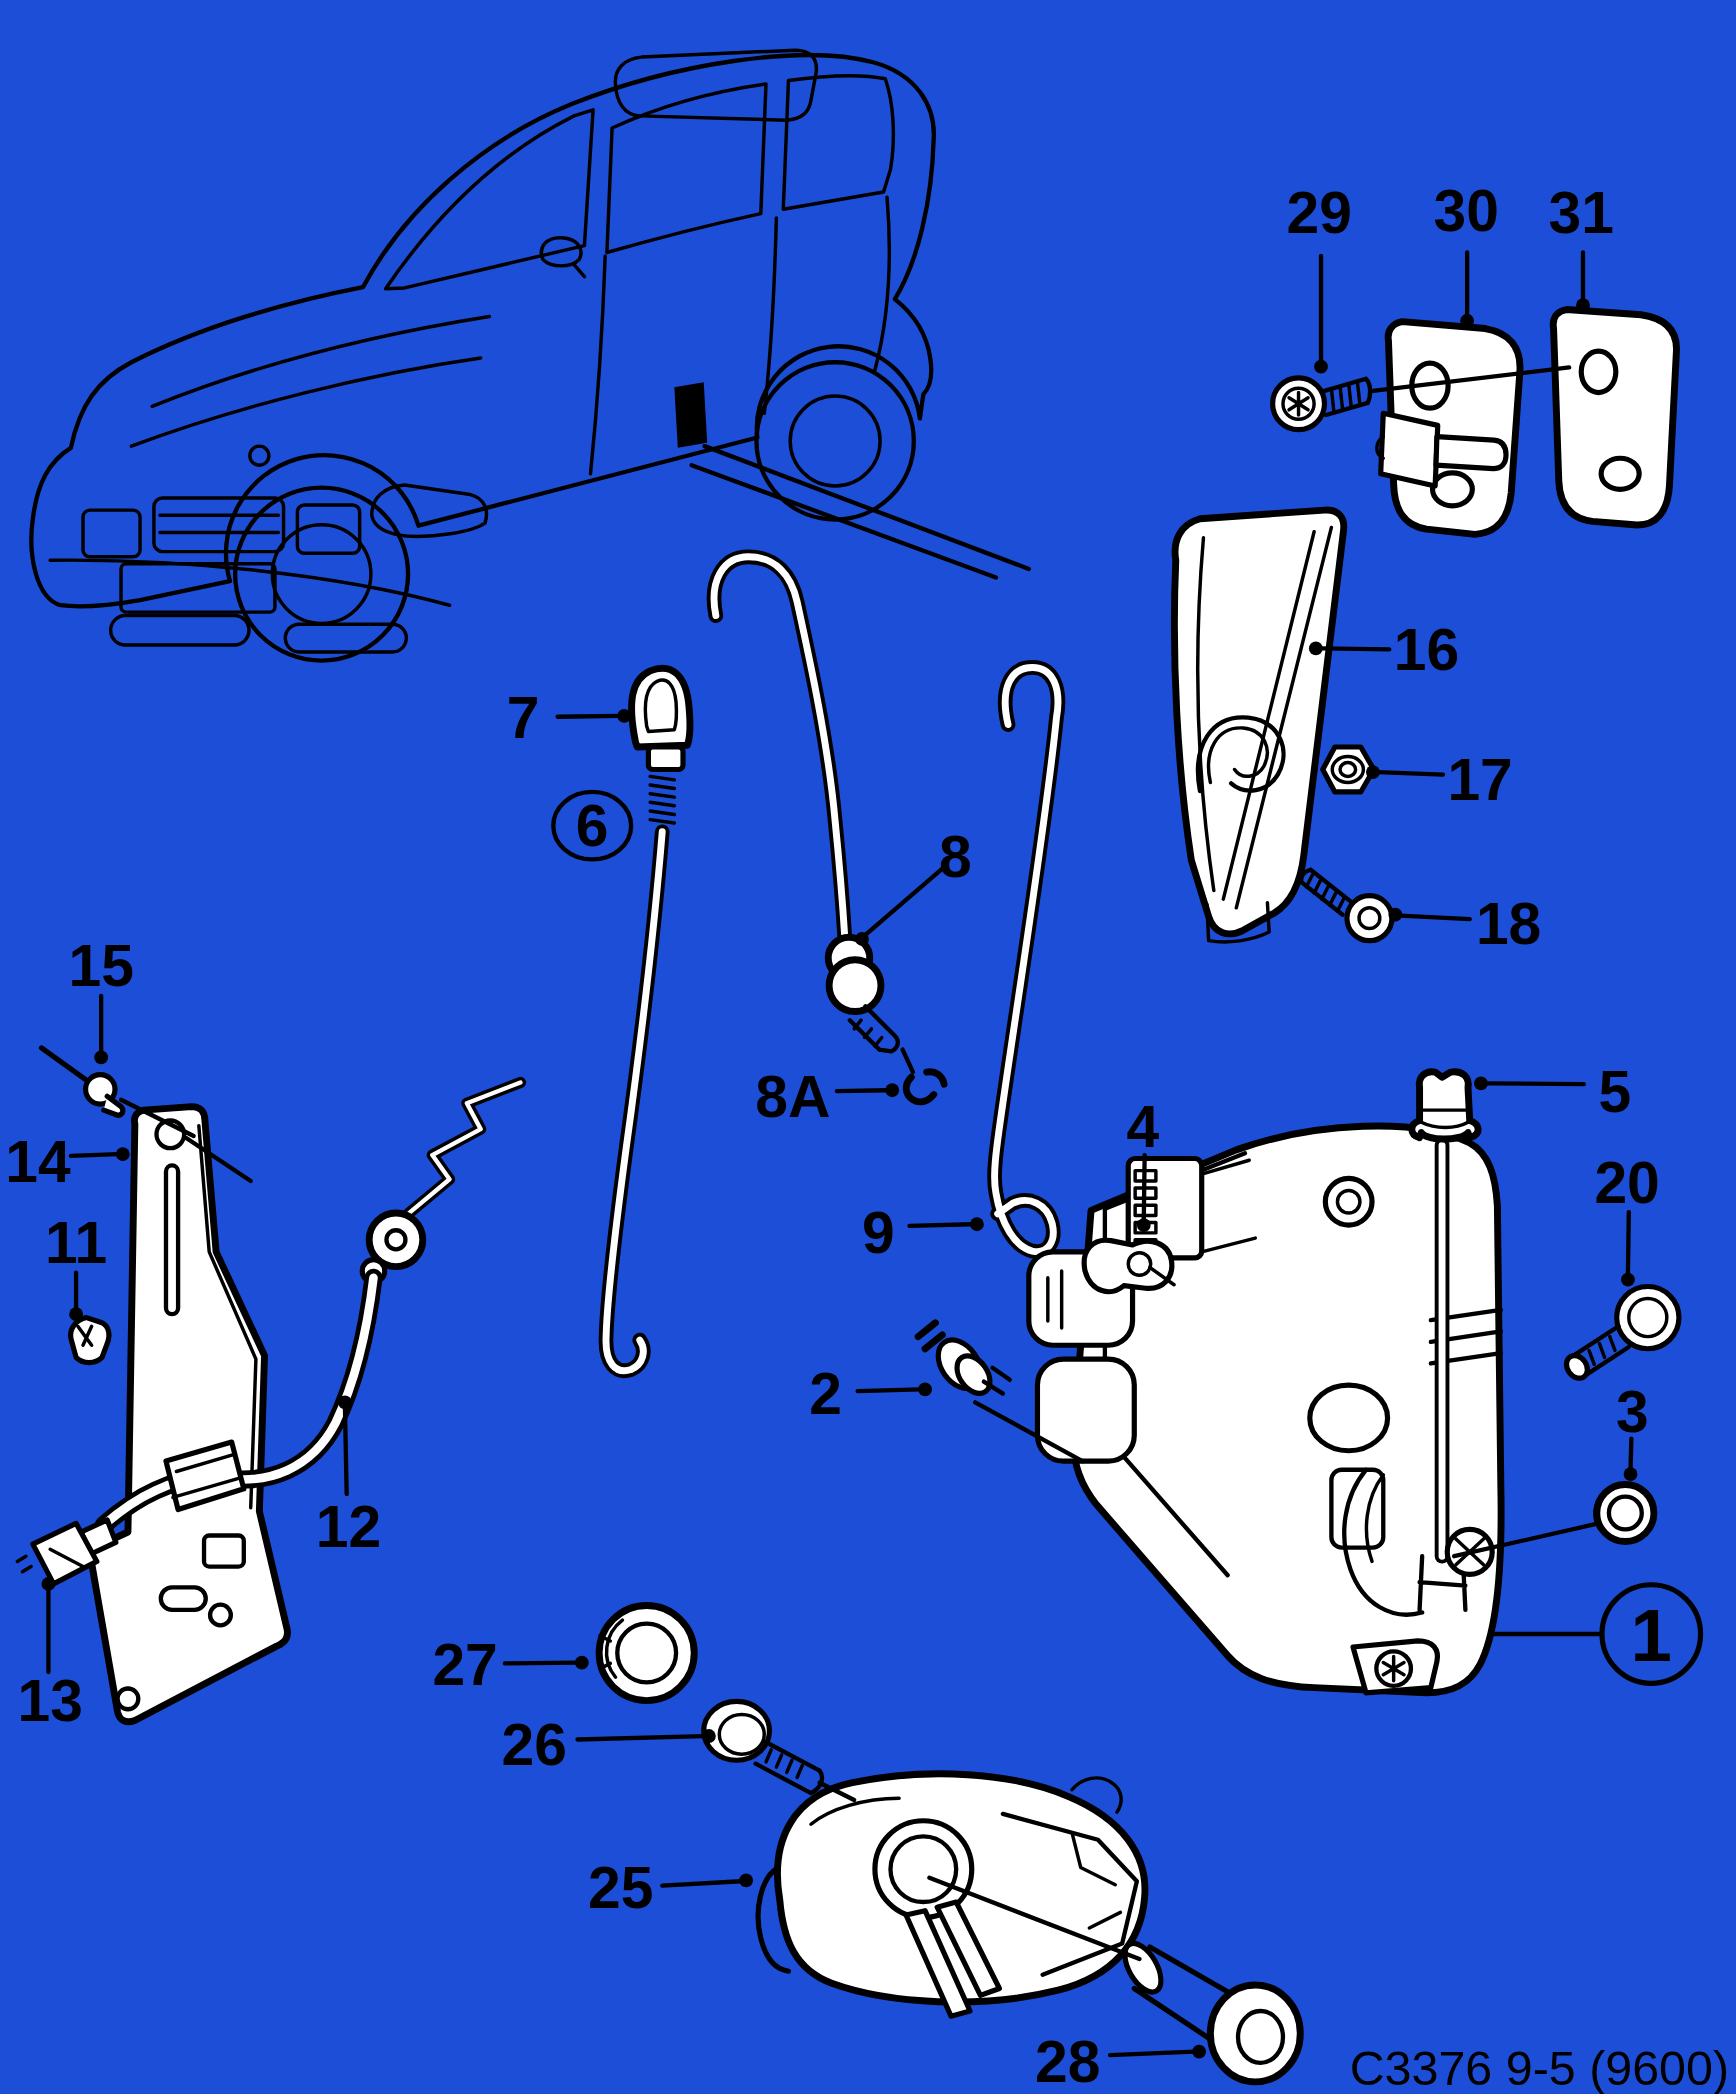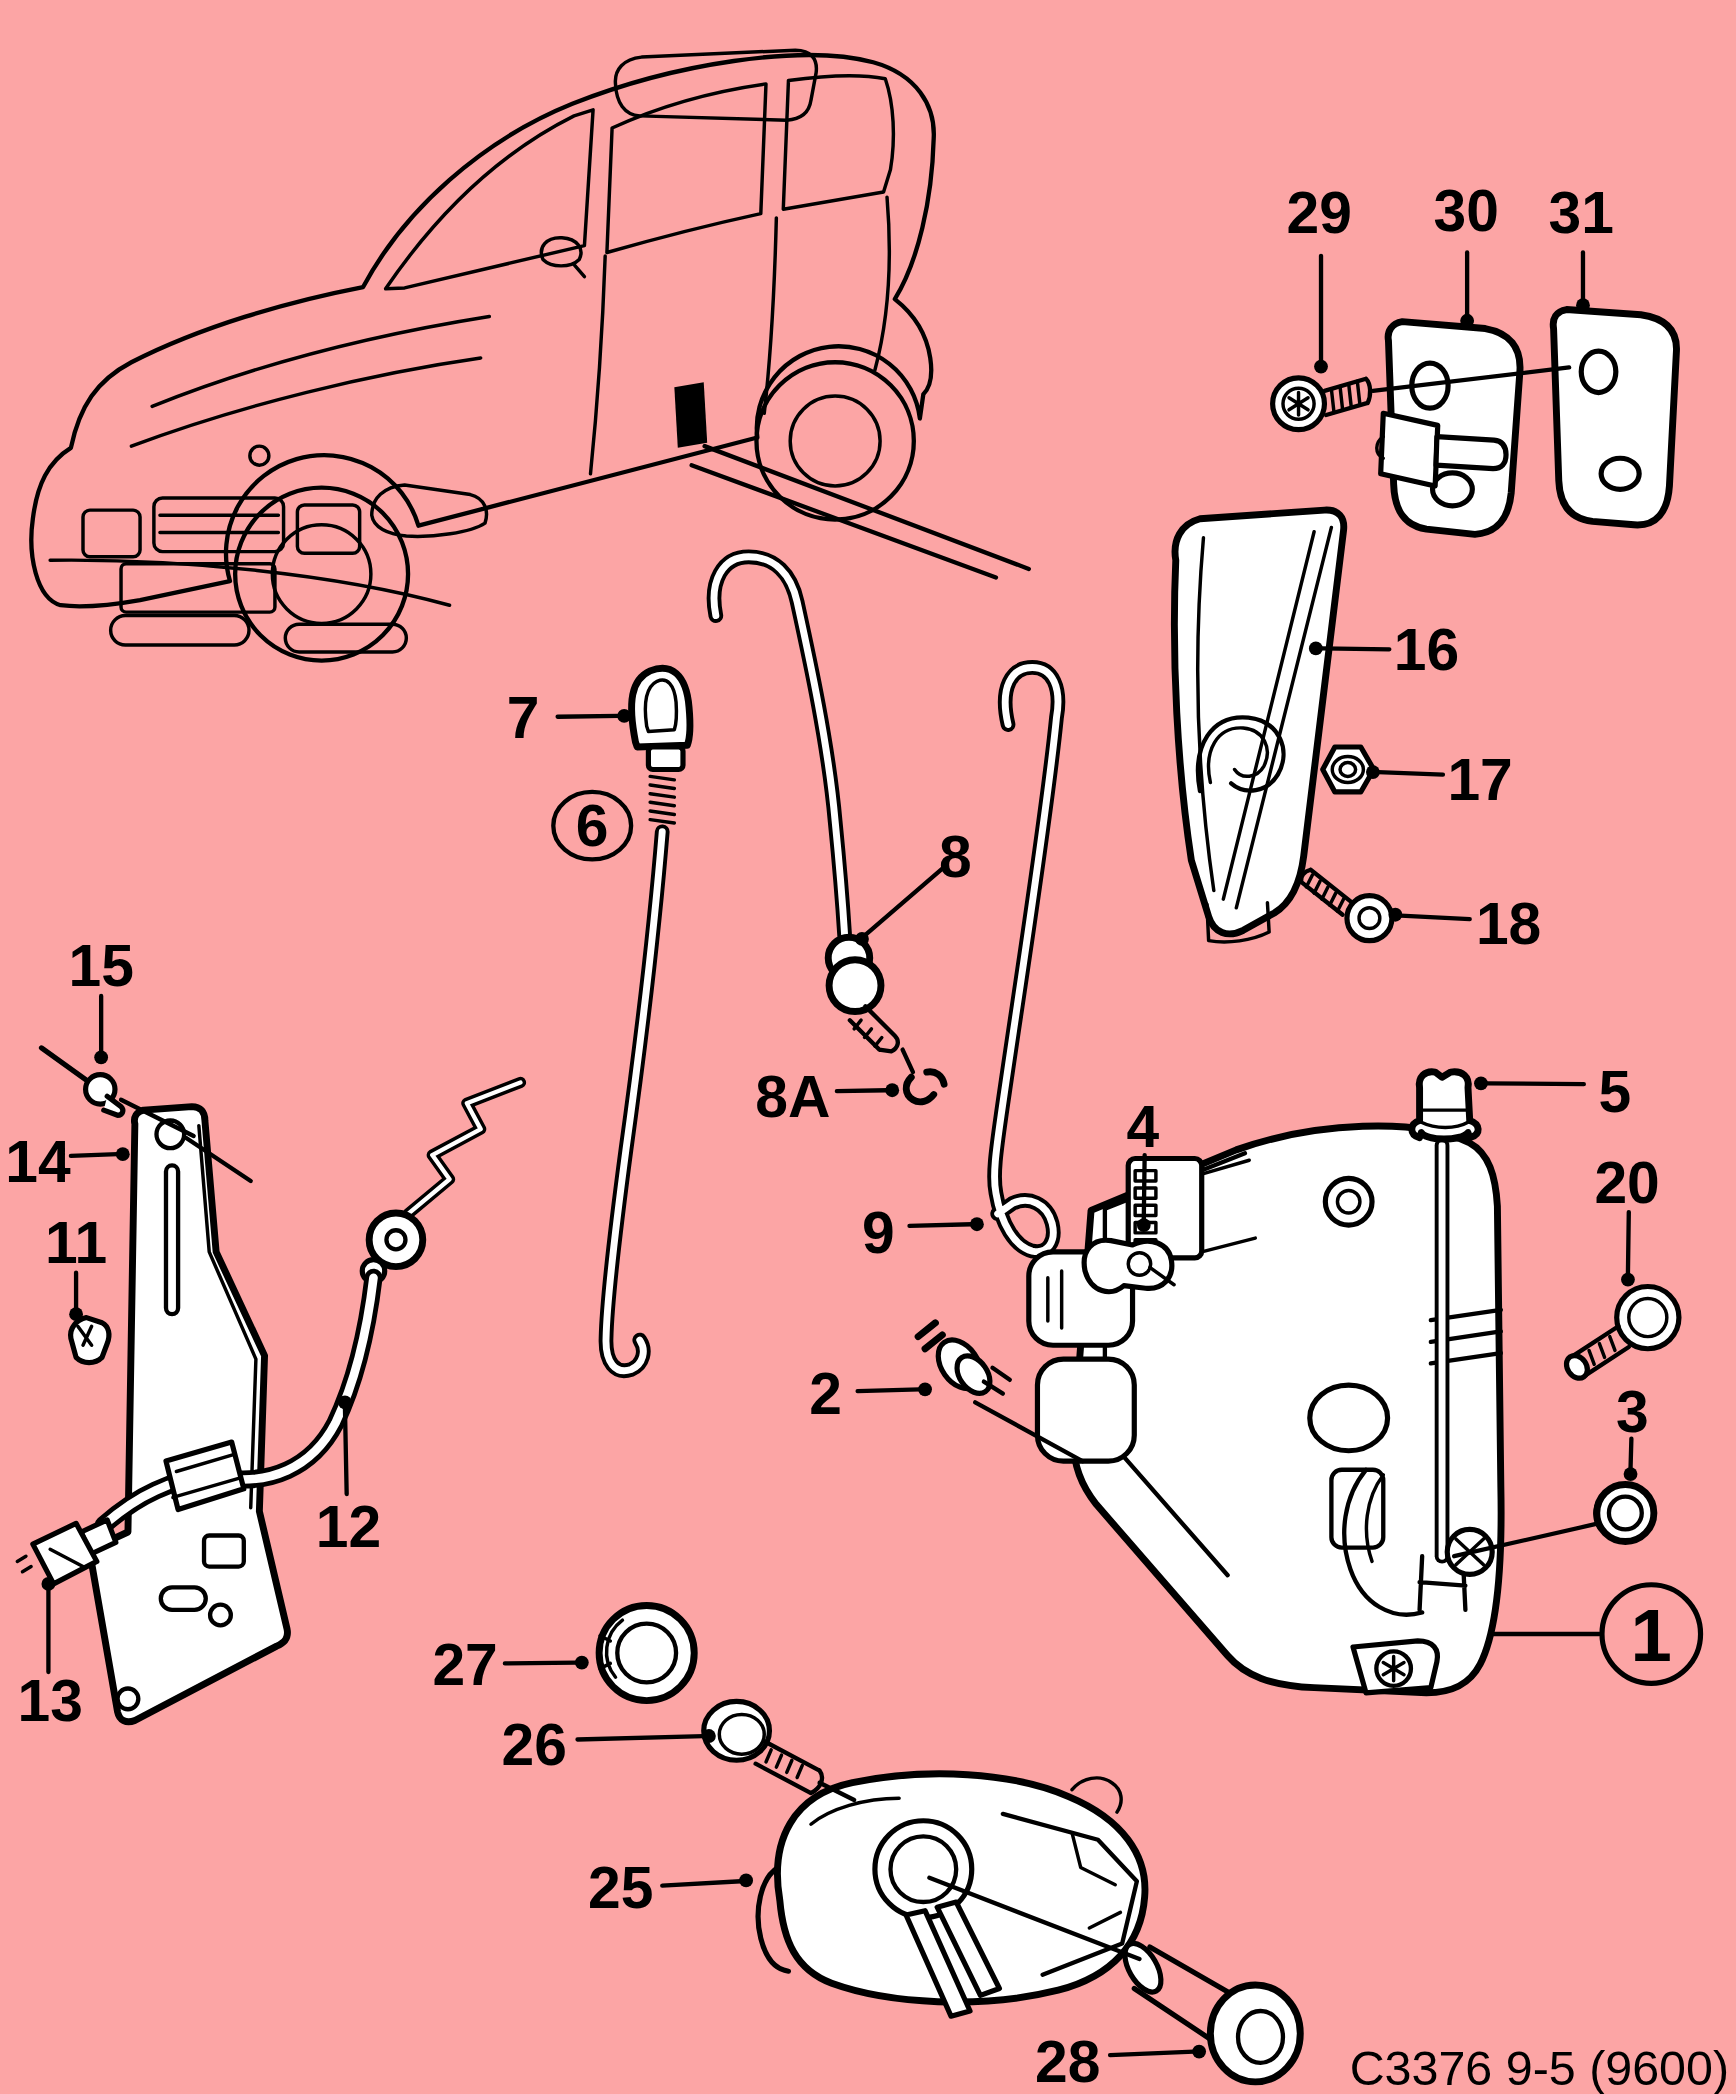--- a/index.html
+++ b/index.html
@@ -1,16 +1,16 @@
 <!DOCTYPE html>
 <html style="font-size:14px"><head>
 <meta charset="utf-8">
 <style>
   html,body{margin:0;padding:0;background:#fff}
-  .page{width:1736px;height:2094px;background:#fca5a5;position:relative;overflow:hidden}
+  .page{width:1736px;height:2094px;background:#1d4ed8;position:relative;overflow:hidden}
   svg{display:block}
   .s4{fill:none;stroke:#000;stroke-width:4;stroke-linecap:round;stroke-linejoin:round}
   .s5{fill:none;stroke:#000;stroke-width:5;stroke-linecap:round;stroke-linejoin:round}
   .s6{fill:none;stroke:#000;stroke-width:6;stroke-linecap:round;stroke-linejoin:round}
   .s8{fill:none;stroke:#000;stroke-width:8;stroke-linecap:round;stroke-linejoin:round}
   .fw{fill:#fff;stroke:#000;stroke-width:6;stroke-linecap:round;stroke-linejoin:round}
   .fw8{fill:#fff;stroke:#000;stroke-width:8;stroke-linecap:round;stroke-linejoin:round}
   .wireO{fill:none;stroke:#000;stroke-width:17;stroke-linecap:round;stroke-linejoin:round}
   .wireI{fill:none;stroke:#fff;stroke-width:8;stroke-linecap:round;stroke-linejoin:round}
   .cabO{fill:none;stroke:#000;stroke-width:21;stroke-linecap:round}

